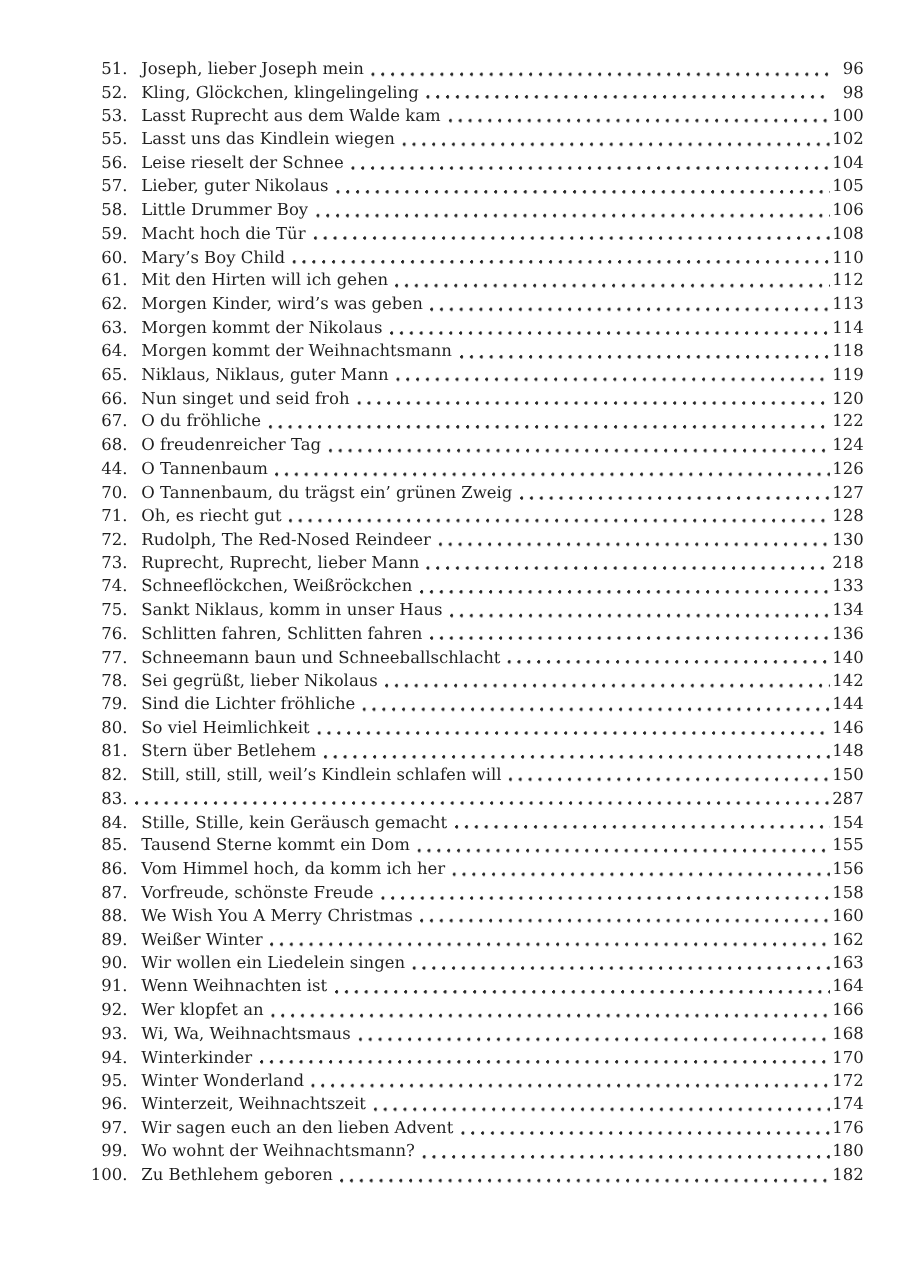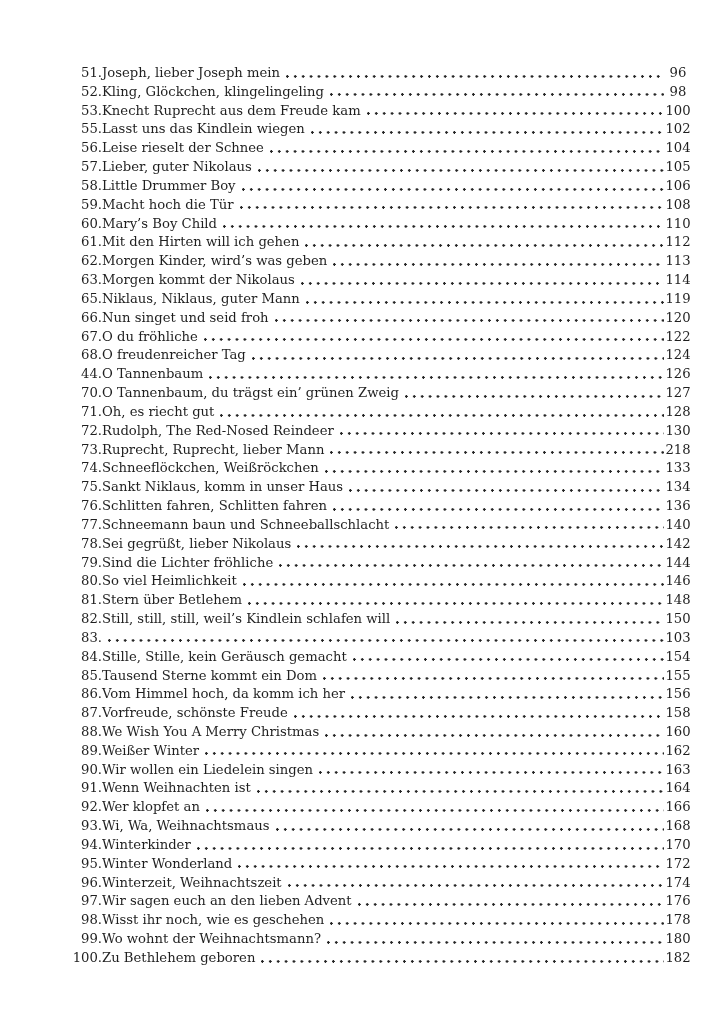--- a/index.html
+++ b/index.html
@@ -10,55 +10,56 @@
   body {
     width: 724px;
     height: 1024px;
     position: relative;
     overflow: hidden;
     font-family: "DejaVu Serif", serif;
     color: #1f1f1f;
   }
   .toc-page {
     position: absolute;
-    top: 65px;
+    top: 48px;
     left: 64px;
     right: 33px;
   }
   .toc-row {
     display: flex;
     align-items: baseline;
     height: 18.84px;
     font-size: 13.2px;
     line-height: 15.5px;
     white-space: nowrap;
   }
   .entry-num {
     flex: 0 0 auto;
     width: 38px;
     text-align: right;
   }
   .entry-title {
     flex: 0 0 auto;
+    margin-left: 11px;
     text-align: right;
   }
   .dot-leader {
     flex: 1 1 auto;
     align-self: stretch;
     margin-left: 6px;
     margin-right: 1px;
     background-image: radial-gradient(circle at 1.4px 1.4px, #242424 1.05px, rgba(0,0,0,0) 1.45px);
     background-size: 7.9px 2.9px;
     background-repeat: repeat-x;
     background-position: left 0 top 9.6px;
   }
   .entry-page {
     flex: 0 0 auto;
     min-width: 26px;
-    text-align: center;
+    text-align: right;
   }
 </style>
 </head>
 <body>
 
 <div class="toc-page">
   <div class="toc-row">
     <span class="entry-num">51.</span>
     <span class="entry-title">Joseph, lieber Joseph mein</span>
     <span class="dot-leader"></span>
@@ -67,21 +68,21 @@
 
   <div class="toc-row">
     <span class="entry-num">52.</span>
     <span class="entry-title">Kling, Glöckchen, klingelingeling</span>
     <span class="dot-leader"></span>
     <span class="entry-page">98</span>
   </div>
 
   <div class="toc-row">
     <span class="entry-num">53.</span>
-    <span class="entry-title">Knecht Ruprecht aus dem Freude kam</span>
+    <span class="entry-title">Lasst Ruprecht aus dem Walde kam</span>
     <span class="dot-leader"></span>
     <span class="entry-page">100</span>
   </div>
 
 
   <div class="toc-row">
     <span class="entry-num">55.</span>
     <span class="entry-title">Lasst uns das Kindlein wiegen</span>
     <span class="dot-leader"></span>
     <span class="entry-page">102</span>
@@ -136,20 +137,26 @@
     <span class="entry-page">113</span>
   </div>
 
   <div class="toc-row">
     <span class="entry-num">63.</span>
     <span class="entry-title">Morgen kommt der Nikolaus</span>
     <span class="dot-leader"></span>
     <span class="entry-page">114</span>
   </div>
 
+  <div class="toc-row">
+    <span class="entry-num">64.</span>
+    <span class="entry-title">Morgen kommt der Weihnachtsmann</span>
+    <span class="dot-leader"></span>
+    <span class="entry-page">118</span>
+  </div>
 
   <div class="toc-row">
     <span class="entry-num">65.</span>
     <span class="entry-title">Niklaus, Niklaus, guter Mann</span>
     <span class="dot-leader"></span>
     <span class="entry-page">119</span>
   </div>
 
   <div class="toc-row">
     <span class="entry-num">66.</span>
@@ -266,21 +273,21 @@
   <div class="toc-row">
     <span class="entry-num">82.</span>
     <span class="entry-title">Still, still, still, weil’s Kindlein schlafen will</span>
     <span class="dot-leader"></span>
     <span class="entry-page">150</span>
   </div>
 
   <div class="toc-row">
     <span class="entry-num">83.</span>
     <span class="dot-leader"></span>
-    <span class="entry-page">103</span>
+    <span class="entry-page">287</span>
   </div>
 
   <div class="toc-row">
     <span class="entry-num">84.</span>
     <span class="entry-title">Stille, Stille, kein Geräusch gemacht</span>
     <span class="dot-leader"></span>
     <span class="entry-page">154</span>
   </div>
 
   <div class="toc-row">
@@ -367,26 +374,20 @@
     <span class="entry-page">174</span>
   </div>
 
   <div class="toc-row">
     <span class="entry-num">97.</span>
     <span class="entry-title">Wir sagen euch an den lieben Advent</span>
     <span class="dot-leader"></span>
     <span class="entry-page">176</span>
   </div>
 
-  <div class="toc-row">
-    <span class="entry-num">98.</span>
-    <span class="entry-title">Wisst ihr noch, wie es geschehen</span>
-    <span class="dot-leader"></span>
-    <span class="entry-page">178</span>
-  </div>
 
   <div class="toc-row">
     <span class="entry-num">99.</span>
     <span class="entry-title">Wo wohnt der Weihnachtsmann?</span>
     <span class="dot-leader"></span>
     <span class="entry-page">180</span>
   </div>
 
   <div class="toc-row">
     <span class="entry-num">100.</span>

